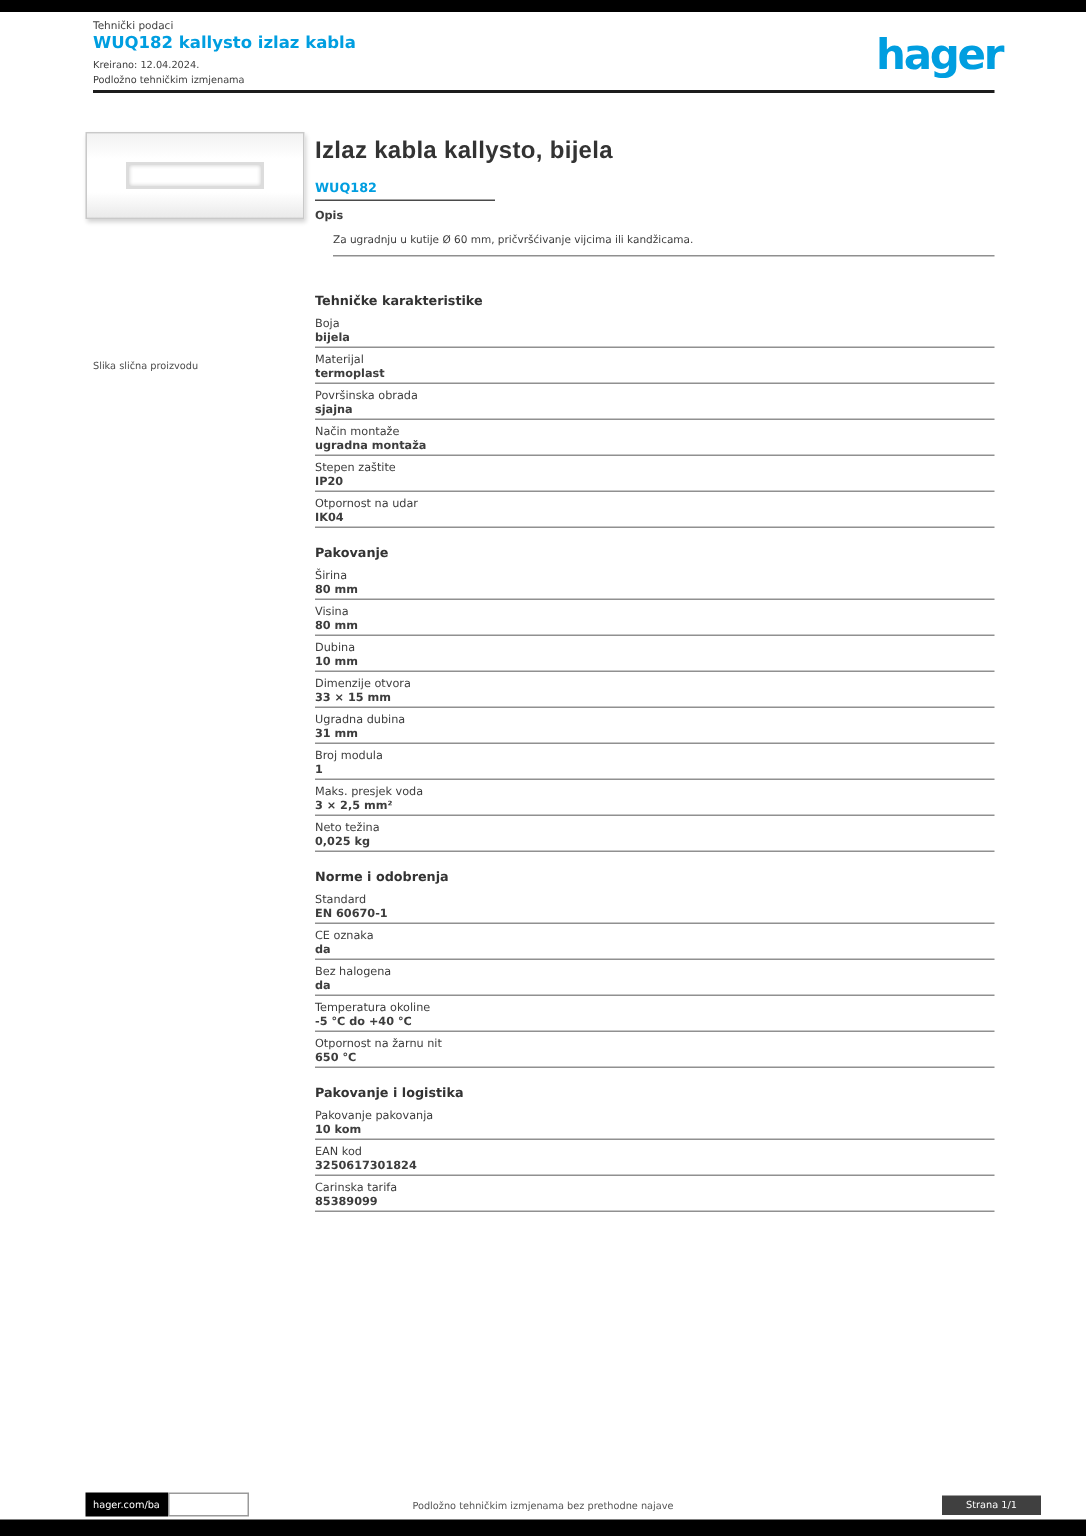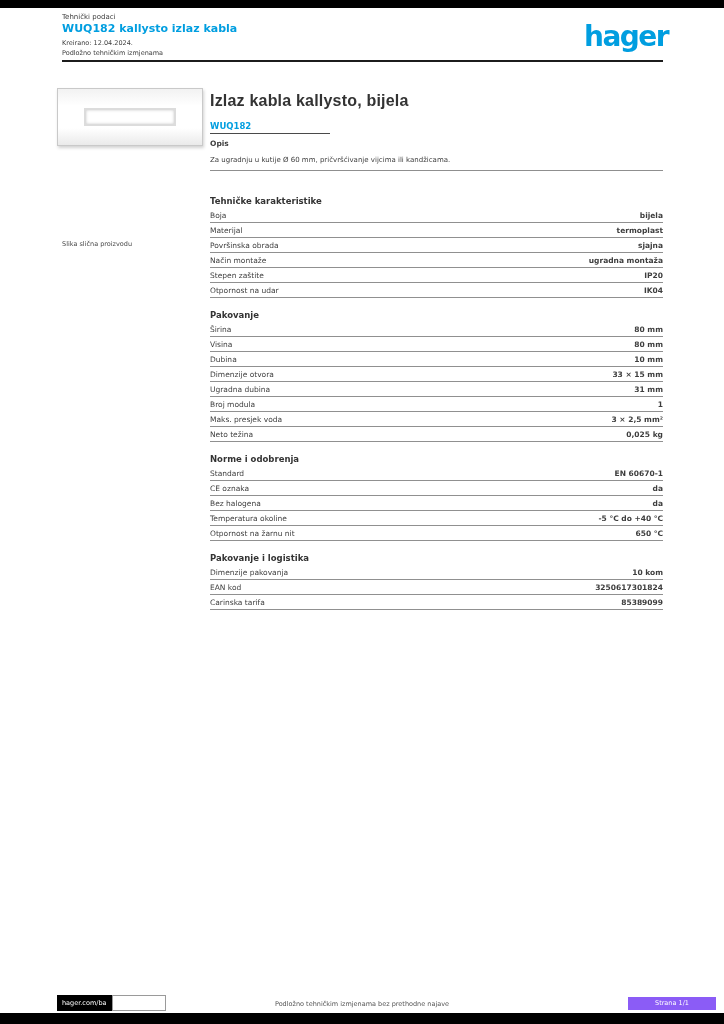--- a/index.html
+++ b/index.html
@@ -45,44 +45,44 @@
     position:absolute; left:210px; top:84px;
     font-size:16px; font-weight:bold; color:#333;
     font-family:"Liberation Sans", sans-serif; letter-spacing:0.2px;
   }
   .reference { position:absolute; left:210px; top:113px; font-size:8.5px; font-weight:bold; color:#009ee0; }
   .ref-rule  { position:absolute; left:210px; top:125px; width:120px; height:1px; background:#4a4a4a; }
 
   .desc-block { position:absolute; left:210px; top:131px; width:453px; }
   .desc-label { font-size:7.5px; font-weight:bold; color:#3d3d3d; margin-bottom:3px; }
   .desc-text  { font-size:7px; color:#3d3d3d; line-height:1.5; padding-bottom:4px; border-bottom:1px solid #8f8f8f; }
-  .desc-text2 { font-size:7px; color:#3d3d3d; line-height:1.5; padding:4px 0; border-bottom:1px solid #8f8f8f; }
+  .desc-text2 { font-size:7px; color:#3d3d3d; line-height:1.5; padding:4px 0; border-bottom:1px solid #8f8f8f;margin-left:12px; }
 
   .spec-groups { position:absolute; left:210px; top:188px; width:453px; }
   .spec-heading { font-size:8.5px; font-weight:bold; color:#333; margin:12px 0 2px; }
   .spec-group:first-child .spec-heading { margin-top:0; }
   .spec-row {
     display:flex; justify-content:space-between; align-items:baseline;
     font-size:7.5px; color:#3d3d3d;
-    padding:3px 0 2px; border-bottom:1px solid #909090;
+    padding:3px 0 2px; border-bottom:1px solid #909090;flex-direction:column;
   }
   .spec-label { text-align:left; }
   .spec-value { text-align:left;font-weight:bold; }
 
   
   .footer-left { position:absolute; left:57px; top:987px; display:flex; }
   .footer-site { background:#000; color:#fff; font-size:6.5px; padding:4px 5px; }
   .footer-box  { width:54px; border:1px solid #9a9a9a; background:#fff; }
   .footer-center {
     position:absolute; left:232px; top:992px; width:260px;
     text-align:center; font-size:6.5px; color:#555;
   }
   .footer-page {
-    position:absolute; left:628px; top:989px; width:88px; height:13px;
-    background:#8b5cf6; color:#fff; font-size:6.5px;
+    position:absolute; left:628px; top:989px; width:66px; height:13px;
+    background:#404040; color:#fff; font-size:6.5px;
     text-align:center; line-height:13px;
   }
 </style>
 </head>
 <body>
 
 <div class="page">
 
   <div class="header-block">
     <div class="doc-type">Tehnički podaci</div>
@@ -189,21 +189,21 @@
           <span class="spec-value">-5 °C do +40 °C</span>
         </div>
         <div class="spec-row">
           <span class="spec-label">Otpornost na žarnu nit</span>
           <span class="spec-value">650 °C</span>
         </div>
       </div>
       <div class="spec-group">
         <div class="spec-heading">Pakovanje i logistika</div>
         <div class="spec-row">
-          <span class="spec-label">Dimenzije pakovanja</span>
+          <span class="spec-label">Pakovanje pakovanja</span>
           <span class="spec-value">10 kom</span>
         </div>
         <div class="spec-row">
           <span class="spec-label">EAN kod</span>
           <span class="spec-value">3250617301824</span>
         </div>
         <div class="spec-row">
           <span class="spec-label">Carinska tarifa</span>
           <span class="spec-value">85389099</span>
         </div>

